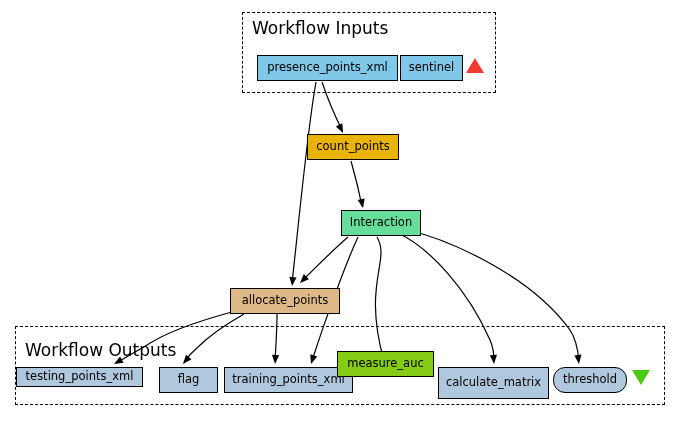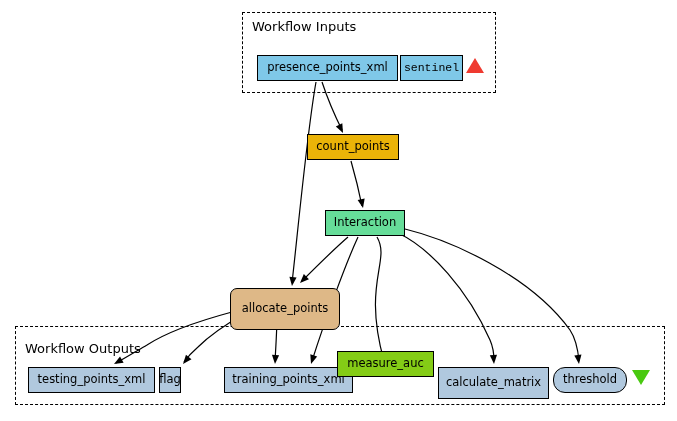--- a/index.html
+++ b/index.html
@@ -2,29 +2,29 @@
 <html><head>
 <meta charset="utf-8">
 <style>
   html,body{margin:0;padding:0;background:#ffffff;}
   body{width:677px;height:421px;position:relative;overflow:hidden;
        font-family:"DejaVu Sans","Liberation Sans",sans-serif;}
   #canvas{position:absolute;left:0;top:0;width:677px;height:421px;}
   svg#edges{position:absolute;left:0;top:0;width:677px;height:421px;pointer-events:none;}
 
   .cluster{position:absolute;border:1px dashed #000;box-sizing:border-box;background:transparent;}
-  .cluster-label{position:absolute;font-size:13px;color:#000;white-space:nowrap;line-height:1;}
+  .cluster-label{position:absolute;font-size:17px;color:#000;white-space:nowrap;line-height:1;}
 
   .node{position:absolute;box-sizing:border-box;border:1px solid #000;
         display:flex;align-items:center;justify-content:center;
         font-size:11.5px;color:#000;white-space:nowrap;line-height:1;}
   .n-input{background:#7FC8E8;}
   .n-output{background:#B0C8DE;}
   .n-proc{background:#DEB887;}
-  .n-interaction{background:#66DD99;}
+  .n-interaction{background:#66DD99;margin-left:16px;}
 
   .tri{position:absolute;width:0;height:0;}
   .tri-up{border-left:9px solid transparent;border-right:9px solid transparent;
           border-bottom:15px solid #EF3A30;}
   .tri-down{border-left:9px solid transparent;border-right:9px solid transparent;
             border-top:15px solid #49C910;}
 </style>
 </head>
 <body>
 
@@ -55,26 +55,26 @@
       <polygon points="579,364 574.2913079373599,355.52720712756235 581.4335629011485,354.61715546296574" fill="#000"></polygon>
       <path d="M 232,312 C 206,319 170,330 147,345 C 135,352 125,358 116,363" fill="none" stroke="#000" stroke-width="1.2"></path>
       <polygon points="114,364 120.04531858849454,356.4227892227019 123.6033071001499,362.6822394981597" fill="#000"></polygon>
       <path d="M 244,314 C 230,322 211,334 198,347 C 191,353 187,358 184,362" fill="none" stroke="#000" stroke-width="1.2"></path>
       <polygon points="183,364 185.96198259489933,354.7703380827078 191.51016802892173,359.35919833223625" fill="#000"></polygon>
       <path d="M 277,314 C 277,326 276,345 275,361" fill="none" stroke="#000" stroke-width="1.2"></path>
       <polygon points="275,364 271.9439899957809,354.80104338231166 279.13113525052296,355.2310934808332" fill="#000"></polygon>
     </svg>
 
   <div class="node n-input" id="node-presence_points_xml" style="left: 257px; top: 55px; width: 141px; height: 26px; background: rgb(127, 200, 232);">presence_points_xml</div>
-  <div class="node n-input" id="node-sentinel" style="left: 400px; top: 55px; width: 63px; height: 26px; background: rgb(127, 200, 232); font-family: Liberation Mono, monospace;">sentinel</div>
+  <div class="node n-input" id="node-sentinel" style="left: 400px; top: 55px; width: 63px; height: 26px; background: rgb(127, 200, 232);">sentinel</div>
   <div class="node n-proc" id="node-count_points" style="left: 307px; top: 134px; width: 92px; height: 26px; background: #eab308;">count_points</div>
   <div class="node n-interaction" id="node-Interaction" style="left: 325px; top: 210px; width: 80px; height: 26px; background: rgb(102, 221, 153);">Interaction</div>
-  <div class="node n-proc" id="node-allocate_points" style="left: 230px; top: 288px; width: 110px; height: 42px; background: rgb(222, 184, 135); border-radius: 7px;">allocate_points</div>
-  <div class="node n-output" id="node-testing_points_xml" style="left: 28px; top: 367px; width: 127px; height: 26px; background: rgb(176, 200, 222);">testing_points_xml</div>
-  <div class="node n-output" id="node-flag" style="left: 159px; top: 367px; width: 22px; height: 26px; background: rgb(176, 200, 222);">flag</div>
+  <div class="node n-proc" id="node-allocate_points" style="left: 230px; top: 288px; width: 110px; height: 26px; background: rgb(222, 184, 135);">allocate_points</div>
+  <div class="node n-output" id="node-testing_points_xml" style="left: 16px; top: 367px; width: 127px; height: 20px; background: rgb(176, 200, 222);">testing_points_xml</div>
+  <div class="node n-output" id="node-flag" style="left: 159px; top: 367px; width: 59px; height: 26px; background: rgb(176, 200, 222);">flag</div>
   <div class="node n-output" id="node-training_points_xml" style="left: 204px; top: 367px; width: 129px; height: 26px; background: rgb(176, 200, 222); margin-left: 20px;">training_points_xml</div>
   <div class="node n-output" id="node-measure_auc" style="left: 337px; top: 351px; width: 97px; height: 26px; background: #84cc16;">measure_auc</div>
   <div class="node n-output" id="node-calculate_matrix" style="left: 438px; top: 367px; width: 111px; height: 32px; background: rgb(176, 200, 222);">calculate_matrix</div>
   <div class="node n-output" id="node-threshold" style="left: 553px; top: 367px; width: 74px; height: 26px; background: rgb(176, 200, 222); border-radius: 12px;">threshold</div>
 
   <div class="tri tri-up" id="marker-input" style="left: 466px; top: 58px; border-bottom-color: rgb(239, 58, 48);"></div>
   <div class="tri tri-down" id="marker-output" style="left: 632px; top: 370px; border-top-color: rgb(73, 201, 16);"></div>
 
 </div>
 

